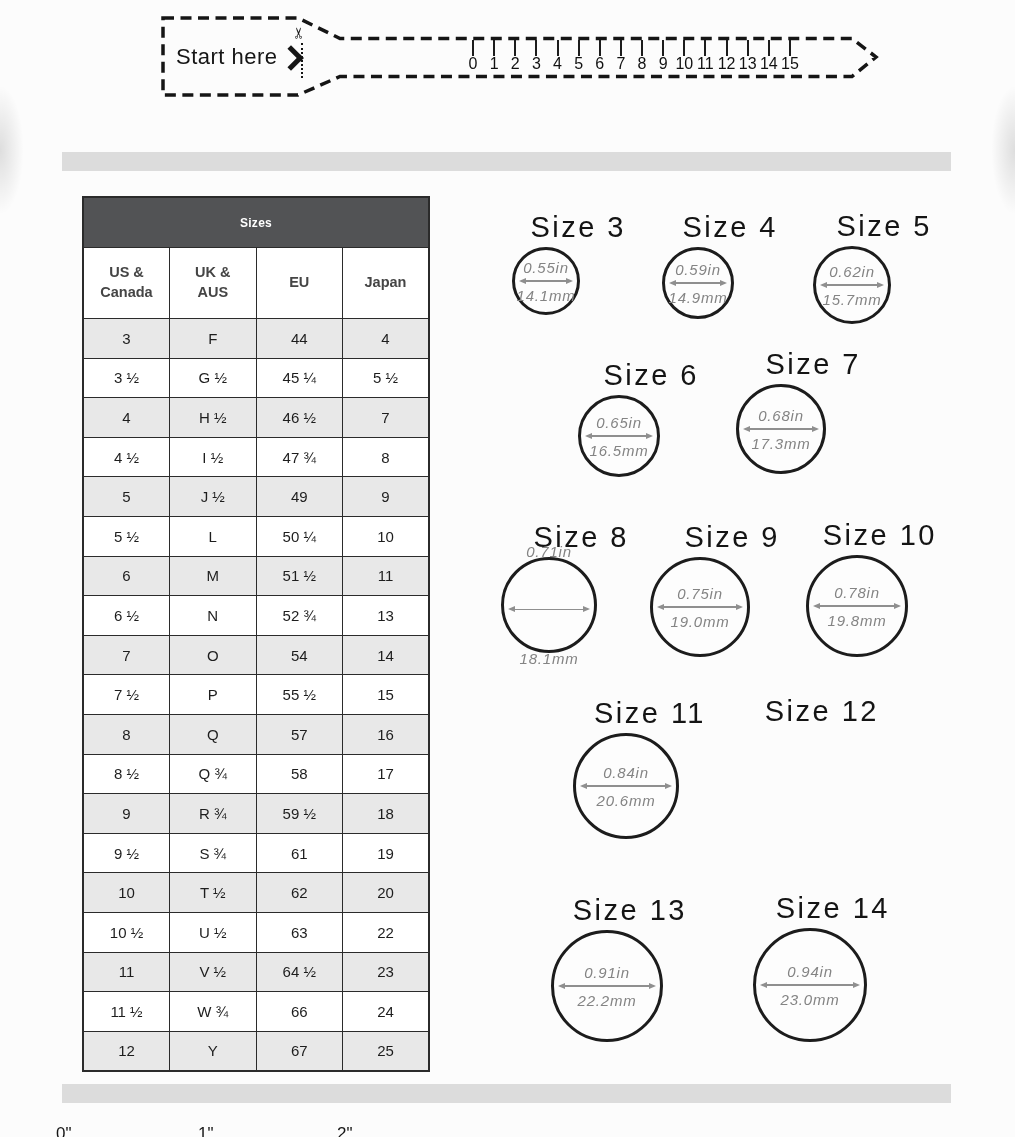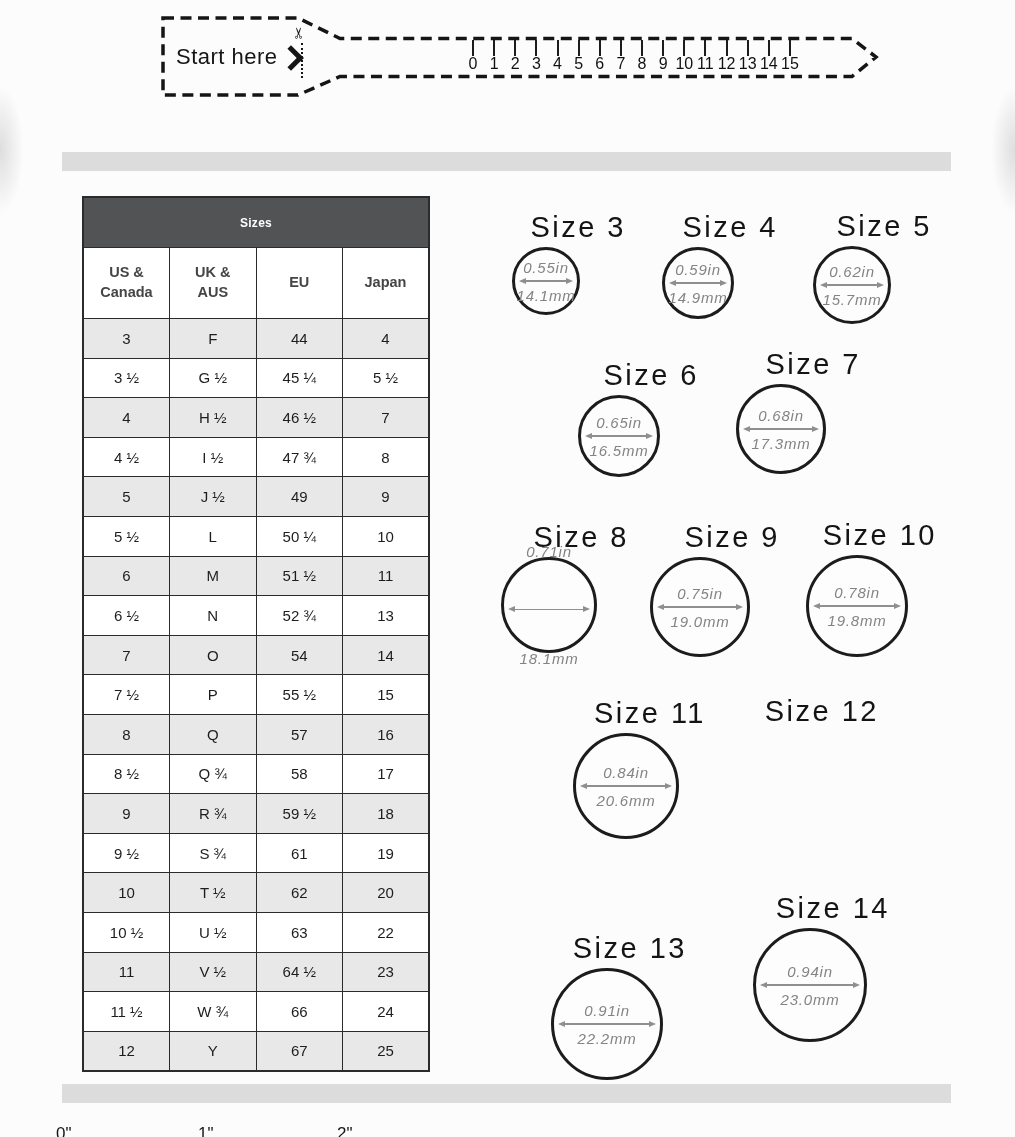--- a/index.html
+++ b/index.html
@@ -379,21 +379,21 @@
           <div class="line"></div>
         </div>
       <div class="ring-mm">20.6mm</div>
     </div>
   </div>
 
   <div class="ring" style="left:719px; top:694px;">
     <div class="ring-title">Size 12</div>
   </div>
 
-  <div class="ring" style="left:527px; top:893px;margin-top:38px;">
+  <div class="ring" style="left:527px; top:893px;">
     <div class="ring-title">Size 13</div>
     <div class="ring-circle" style="width:112px;height:112px;">
       <div class="ring-in">0.91in</div>
       <div class="dim-arrow">
           <div class="line"></div>
         </div>
       <div class="ring-mm">22.2mm</div>
     </div>
   </div>
 

